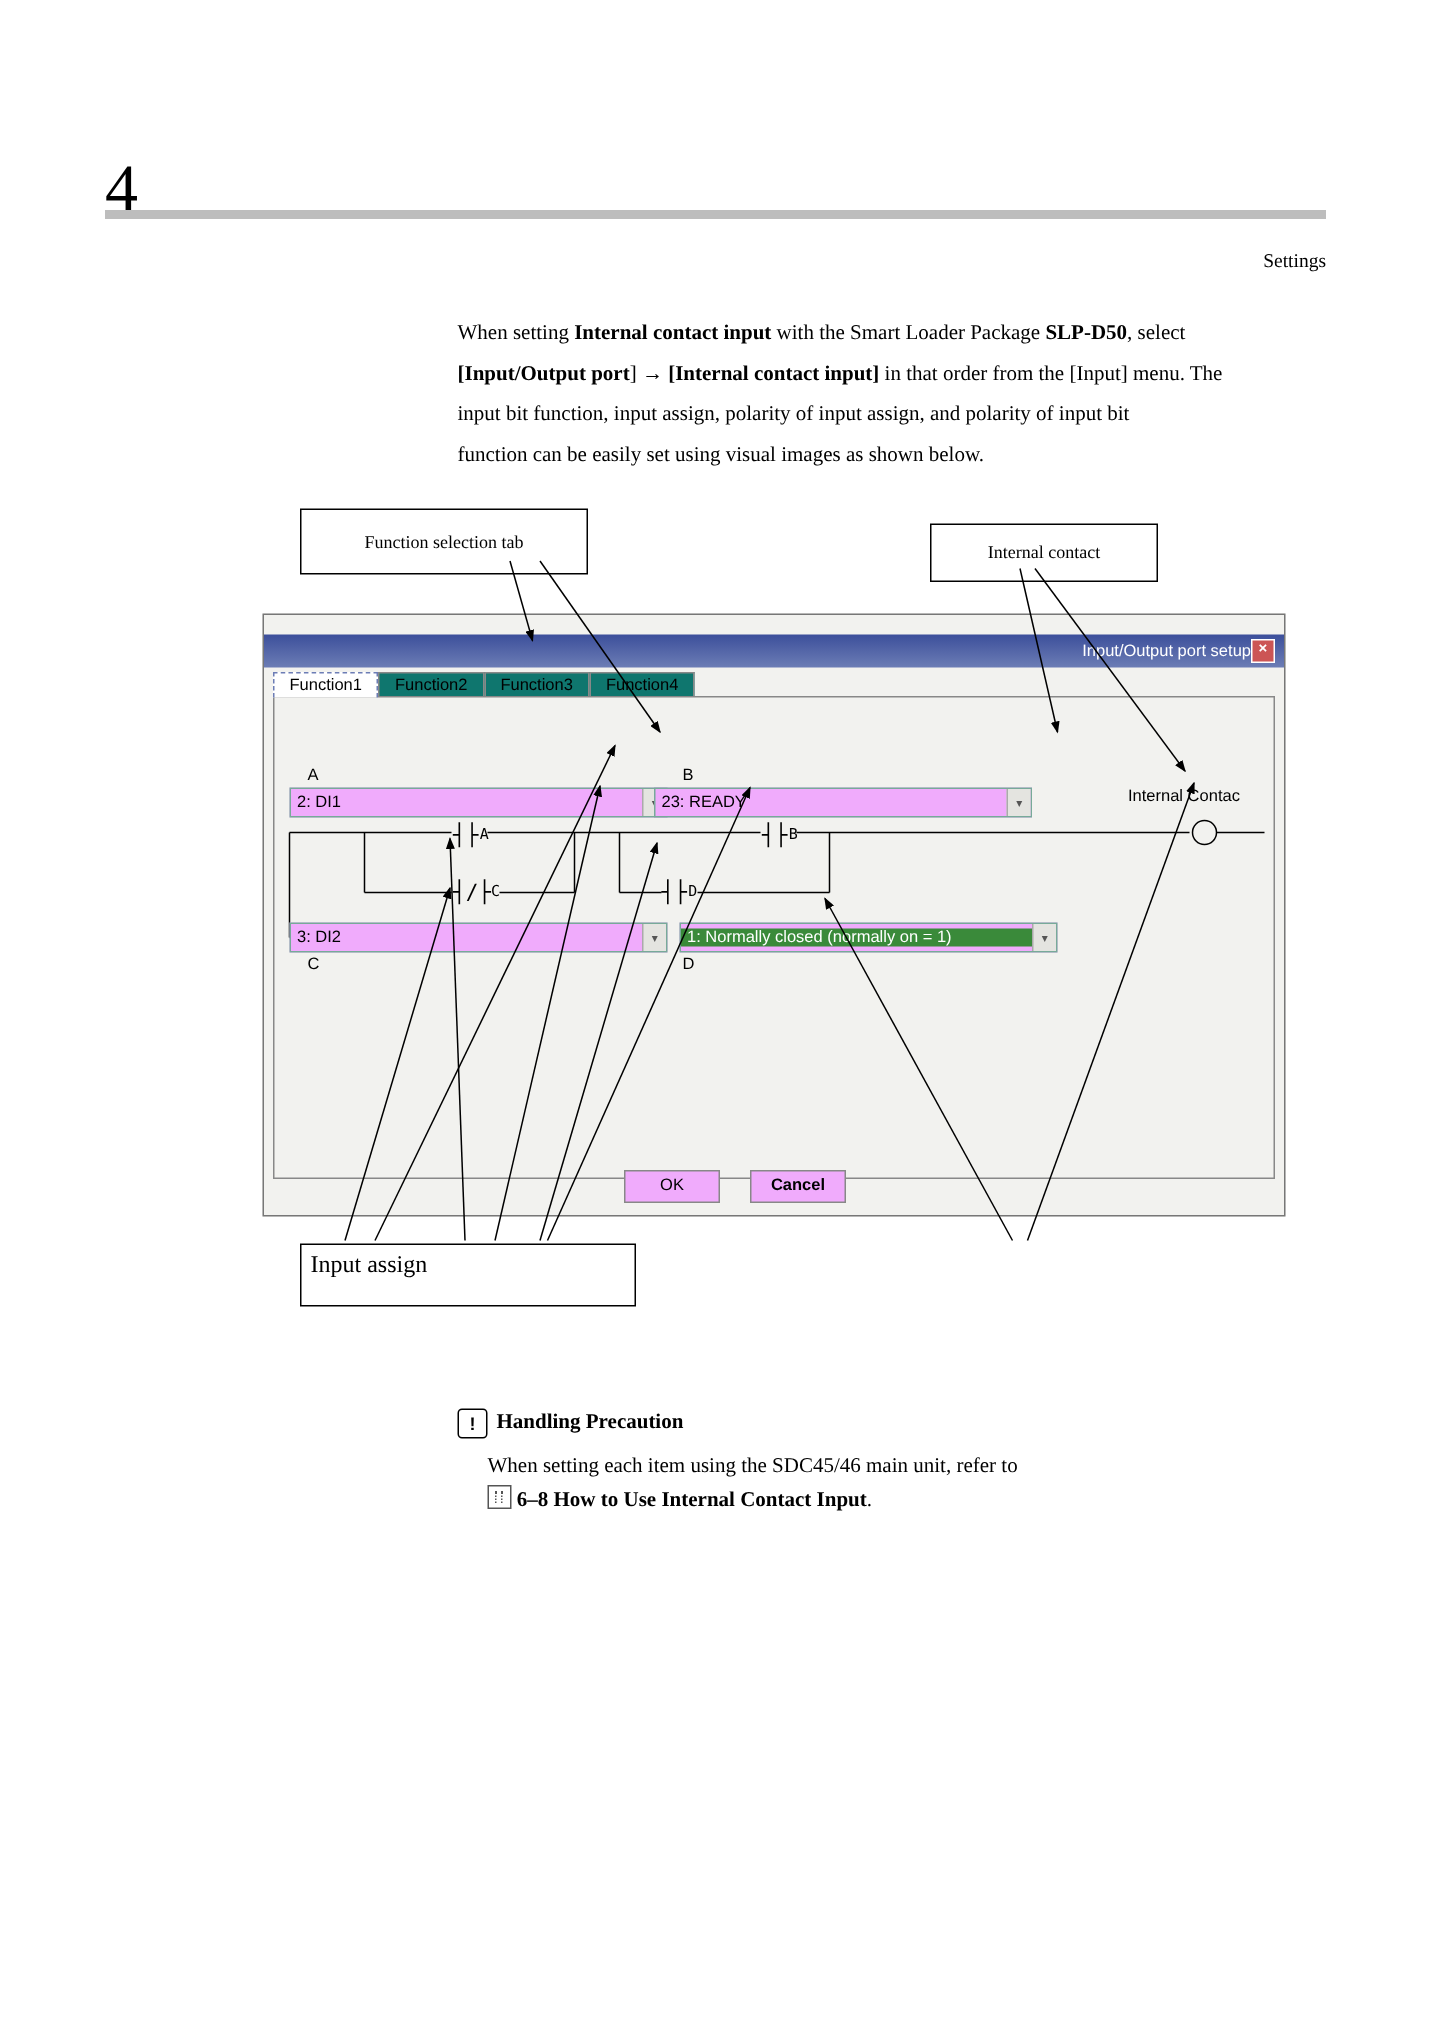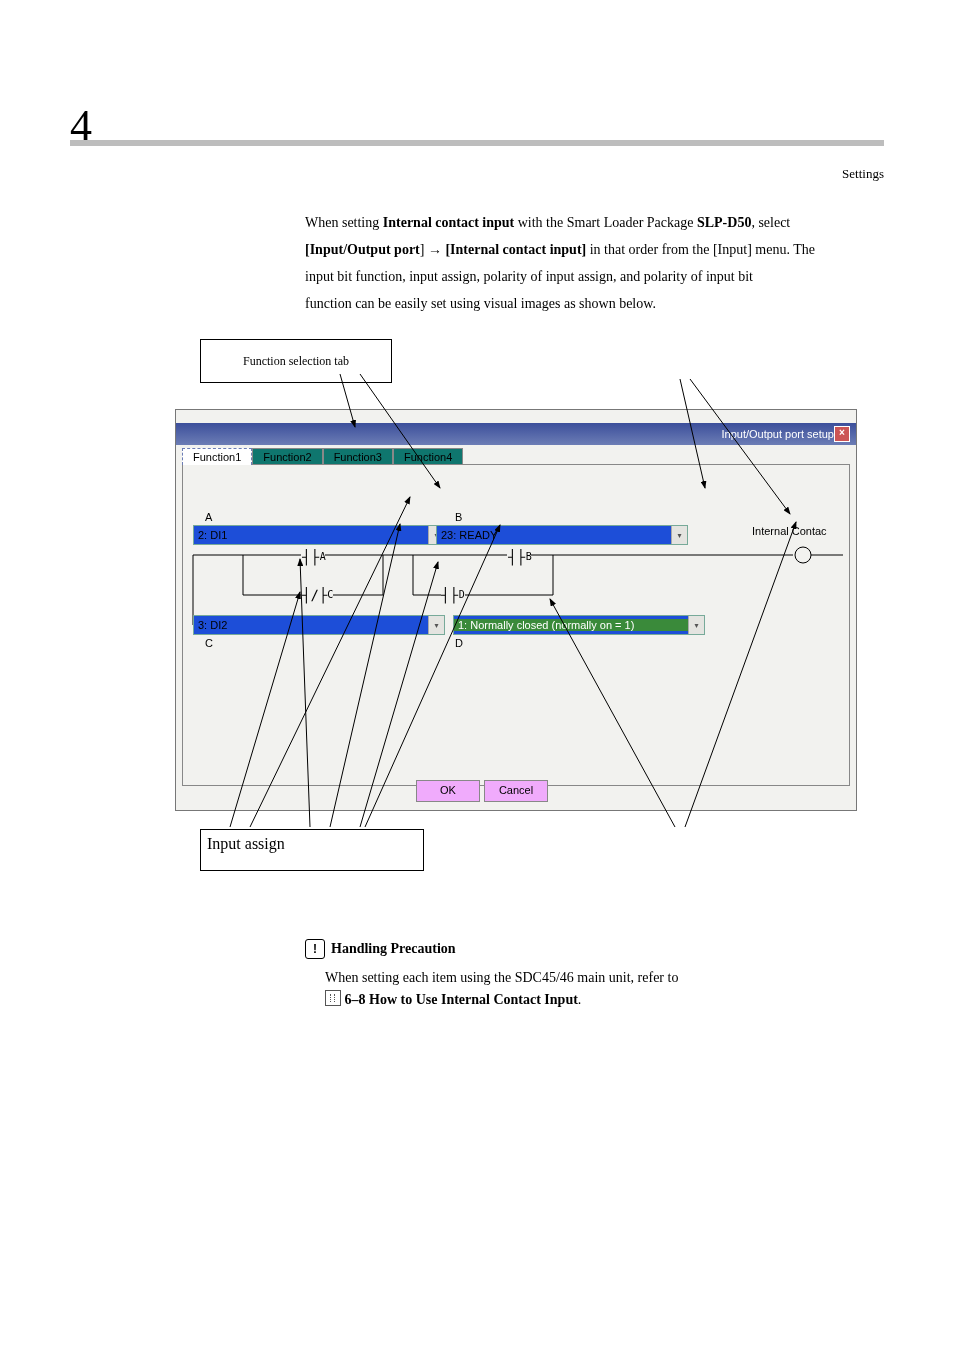--- a/index.html
+++ b/index.html
@@ -158,21 +158,21 @@
   .dlg-body {
     margin: 0 6px 6px 6px;
     border: 1px solid #888;
     background: #f2f2ef;
     height: 320px;
     position: relative;
   }
   .dlg-select {
     position: absolute;
     border: 1px solid #7a9;
-    background: #1d4ed8;
+    background: #f0abfc;
     height: 18px;
     font-size: 11px;
     display: flex;
     align-items: center;
   }
   .dlg-select .val { flex: 1; padding: 0 4px; }
   .dlg-select .arrow {
     width: 15px; height: 100%;
     background: #e4e4e0;
     border-left: 1px solid #aaa;
@@ -227,20 +227,21 @@
     <div class="body-text">
       <b>[Input/Output port</b><span>] → </span><b>[Internal contact input]</b><span> in that order from the [Input] menu. The</span>
     </div>
     <div class="body-text">input bit function, input assign, polarity of input assign, and polarity of input bit</div>
     <div class="body-text">function can be easily set using visual images as shown below.</div>
   </div>
 
   <div class="diagram-wrap" style="height:550px;">
 
     <div class="label-box" style="left:130px; top:0px; width:170px; height:30px; display:flex; align-items:center; justify-content:center;">Function selection tab</div>
+    <div class="label-box" style="left:550px; top:10px; width:130px; height:25px; display:flex; align-items:center; justify-content:center;">Internal contact</div>
 
     <div class="dialog">
       <div class="dlg-title">
         <span>Input/Output port setup</span>
         <span class="close-x">×</span>
       </div>
       <div class="tabbar">
         <div class="tab active">Function1</div>
         <div class="tab">Function2</div>
         <div class="tab">Function3</div>
@@ -298,21 +299,21 @@
         </div>
         <div class="dlg-select green" style="left:270px; top:150px; width:250px;">
           <span class="val">1: Normally closed (normally on = 1)</span>
           <span class="arrow">▾</span>
         </div>
         <div class="small-lbl" style="left:22px; top:172px;">C</div>
         <div class="small-lbl" style="left:272px; top:172px;">D</div>
       </div>
 
       <div class="btn" style="left:240px; bottom:8px;">OK</div>
-      <div class="btn" style="left:308px; bottom:8px;">Cancel</div>
+      <div class="btn" style="left:324px; bottom:8px;font-weight:bold;">Cancel</div>
     </div>
 
     <svg class="svg-lines" width="800" height="560">
       <defs>
         <marker id="arrowhead" markerWidth="8" markerHeight="6" refX="7" refY="3" orient="auto">
           <polygon points="0 0, 8 3, 0 6" fill="#000"></polygon>
         </marker>
       </defs>
 
       <line x1="270" y1="35" x2="285" y2="88" stroke="#000" stroke-width="1" marker-end="url(#arrowhead)"></line>

